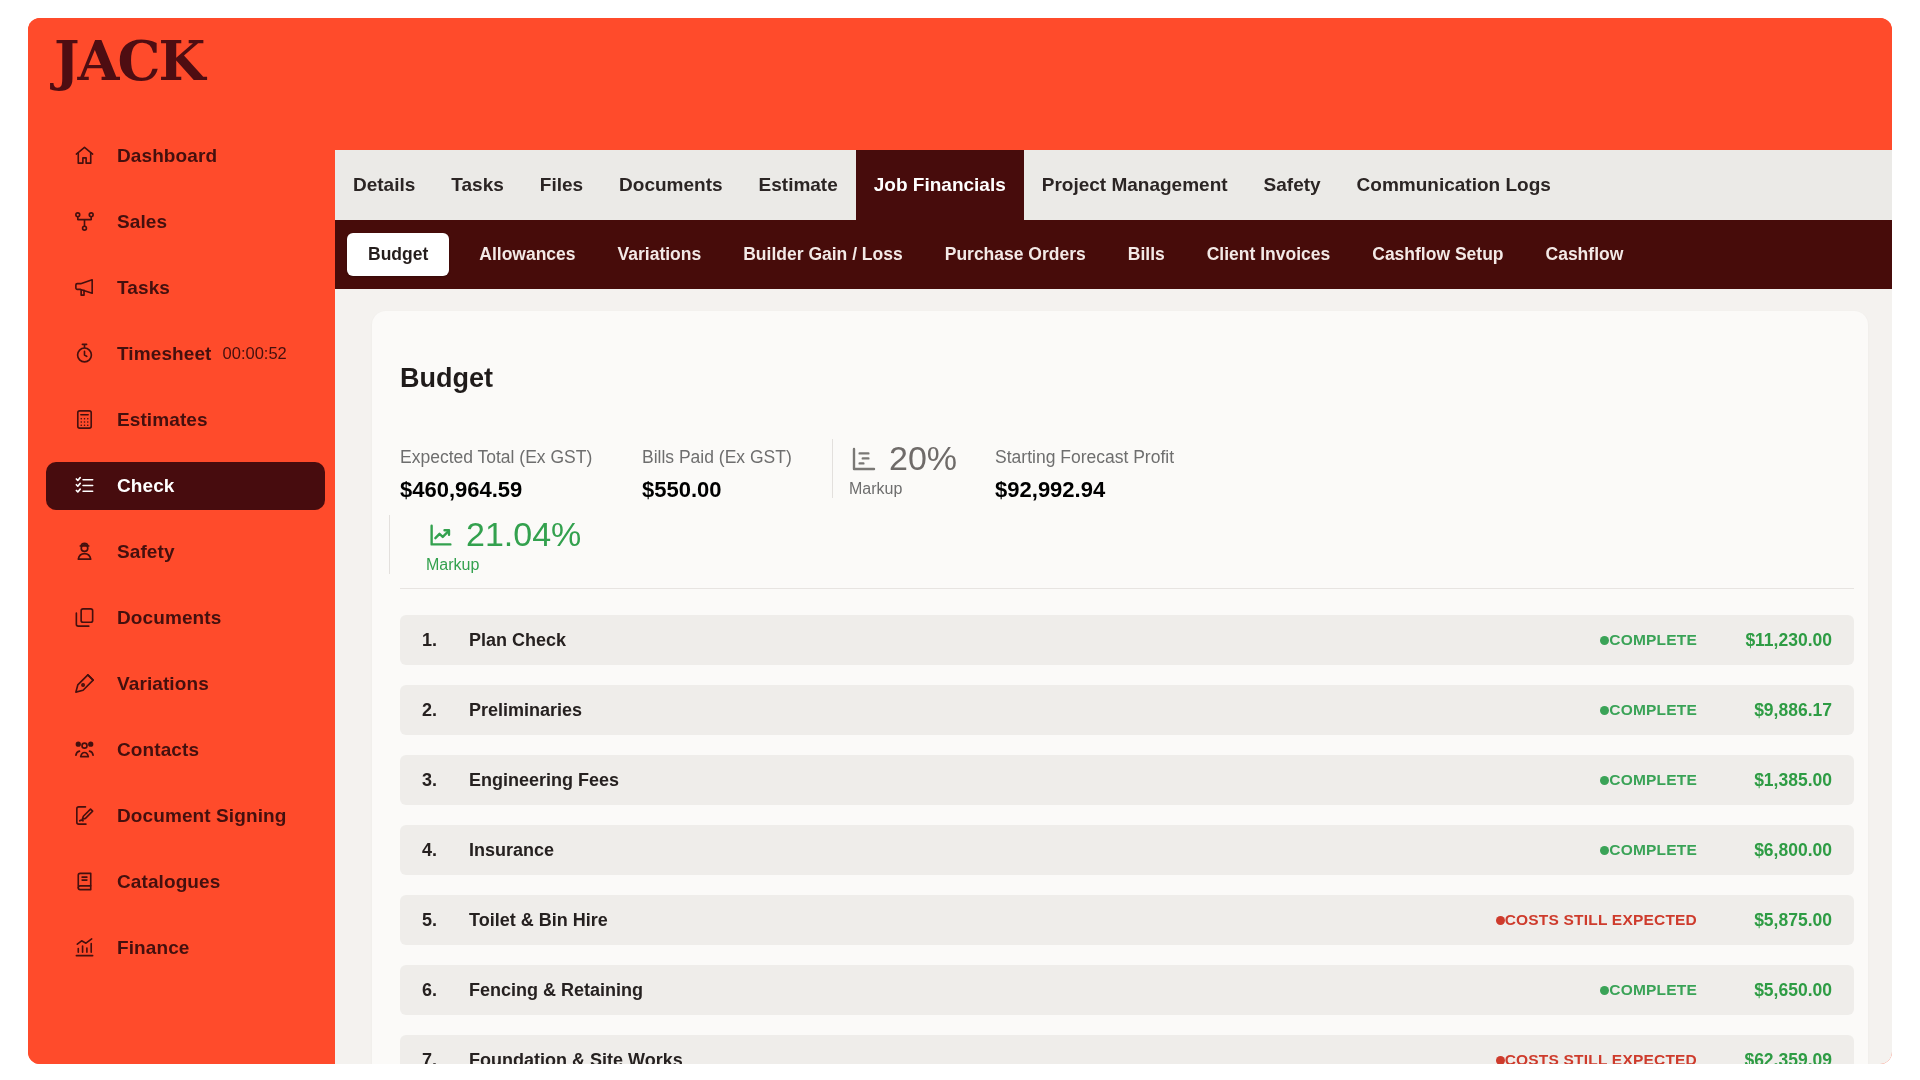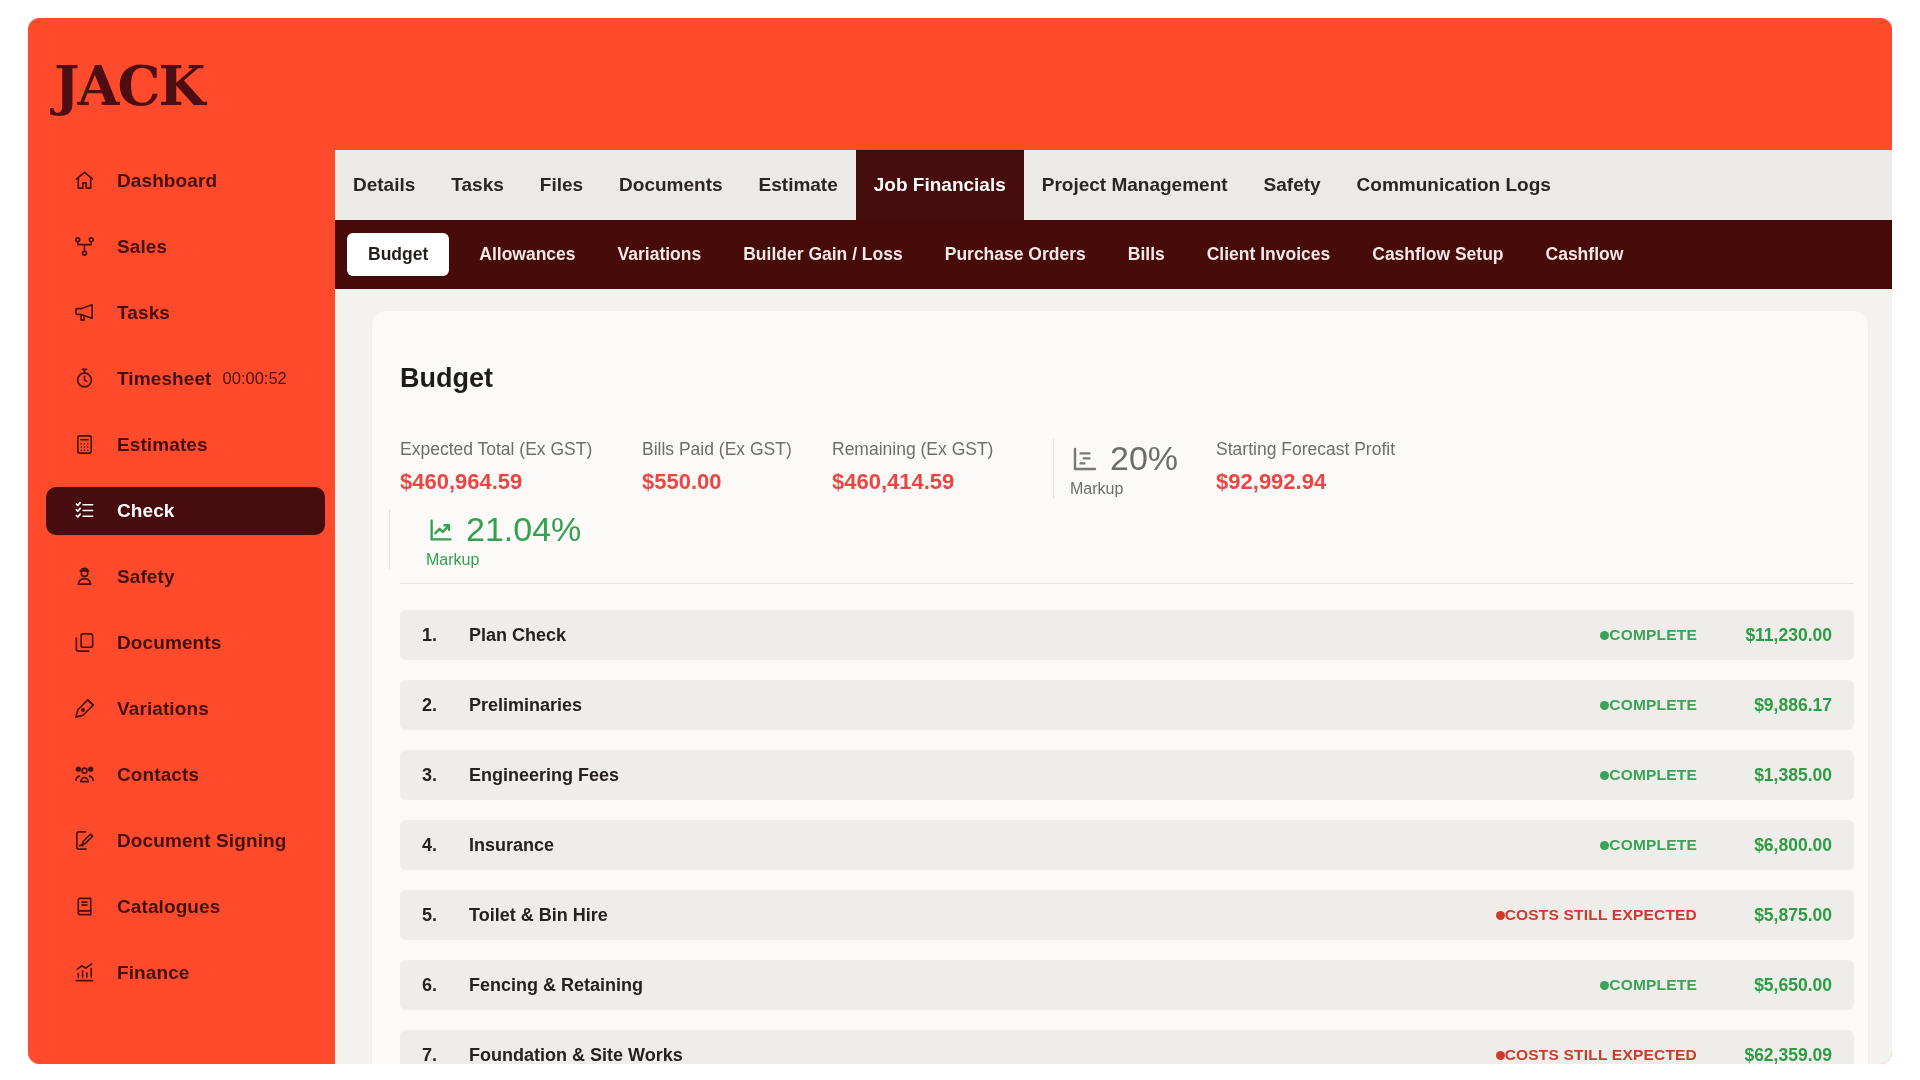--- a/index.html
+++ b/index.html
@@ -15,21 +15,21 @@
     --card-bg:#FBFAF8;
     --row-bg:#EFEDEA;
   }
   *{box-sizing:border-box;margin:0;padding:0;}
   html,body{width:1920px;height:1080px;overflow:hidden;}
   body{background:#ffffff;font-family:"Liberation Sans",sans-serif;}
   .frame{width:1920px;height:1080px;padding:18px 28px 16px 28px;background:#fff;}
   .app{display:flex;width:100%;height:100%;border-radius:12px;overflow:hidden;background:var(--orange);}
 
   
-  .sidebar{width:307px;flex:0 0 307px;background:var(--orange);padding-top:36px;overflow:hidden;}
+  .sidebar{width:307px;flex:0 0 307px;background:var(--orange);padding-top:11px;overflow:hidden;}
   .logo{font-family:"DejaVu Serif","Liberation Serif",serif;font-weight:700;font-size:54px;line-height:1.2;
         color:#4E0D12;margin-left:26px;letter-spacing:-2px;}
   .nav{margin-top:38px;}
   .nav-item{display:flex;align-items:center;height:48px;margin:0 10px 18px 18px;padding:0 14px 0 26px;
             border-radius:10px;color:var(--maroon-text);cursor:pointer;}
   .nav-item.active{background:#470C0E;color:#ffffff;}
   .nav-icon{width:24px;height:24px;flex:0 0 24px;display:flex;align-items:center;justify-content:center;}
   .nav-icon svg{width:23px;height:23px;stroke:currentColor;fill:none;stroke-width:1.7;stroke-linecap:round;stroke-linejoin:round;}
   .nav-label{margin-left:21px;font-size:19px;font-weight:600;letter-spacing:.1px;}
   .nav-timer{margin-left:11px;font-size:16.5px;font-weight:500;}
@@ -46,24 +46,24 @@
   .subtab{padding:0 21px;font-size:17.5px;font-weight:600;color:#F3E9E6;cursor:pointer;white-space:nowrap;}
   .subtab.active{background:#ffffff;color:#241D1C;border-radius:6px;padding:11px 21px;margin-right:9px;box-shadow:0 1px 2px rgba(0,0,0,.25);}
 
   .content{flex:1;background:var(--content-bg);padding:22px 24px 0 37px;overflow:hidden;}
   .card{background:var(--card-bg);border-radius:14px 14px 0 0;height:100%;padding:50px 14px 0 28px;box-shadow:0 1px 3px rgba(0,0,0,.04);}
 
   .page-title{font-size:27px;line-height:34px;font-weight:700;color:#1F1B1A;}
 
   
   .stats-row1{display:flex;align-items:flex-start;margin-top:44px;}
-  .stat{flex:0 0 auto;}
+  .stat{flex:0 0 auto;margin-top:8px;}
   .stat.w1{width:242px;} .stat.w2{width:190px;} .stat.w3{width:221px;}
   .stat-label{font-size:17.5px;color:var(--gray-label);}
-  .stat-value{font-size:22px;font-weight:700;color:#ef4444;margin-top:9px;}
+  .stat-value{font-size:22px;font-weight:700;color:#000000;margin-top:9px;}
   .markup-block{border-left:1px solid #E3E0DD;padding-left:16px;margin-right:18px;}
   .markup-big{display:flex;align-items:flex-end;gap:10px;font-size:34px;line-height:38px;color:#6F6B69;}
   .markup-big svg{width:30px;height:30px;margin-bottom:3px;stroke:#7A7875;fill:none;stroke-width:1.9;stroke-linecap:round;stroke-linejoin:round;}
   .markup-sub{font-size:16px;color:var(--gray-label);margin-top:3px;}
   .stat.profit{margin-left:20px;}
 
   .stats-row2{display:flex;align-items:flex-start;margin-top:12px;}
   .markup-block.green{margin-left:-11px;padding-left:36px;border-left:1px solid #E3E0DD;}
   .markup-block.green .markup-big{color:#33A14E;}
   .markup-block.green .markup-big svg{stroke:#33A14E;}
@@ -272,24 +272,20 @@
 
         <div class="stats-row1">
           <div class="stat w1">
             <div class="stat-label">Expected Total (Ex GST)</div>
             <div class="stat-value">$460,964.59</div>
           </div>
           <div class="stat w2">
             <div class="stat-label">Bills Paid (Ex GST)</div>
             <div class="stat-value">$550.00</div>
           </div>
-          <div class="stat w3">
-            <div class="stat-label">Remaining (Ex GST)</div>
-            <div class="stat-value">$460,414.59</div>
-          </div>
           <div class="markup-block">
             <div class="markup-big">
               <svg viewBox="0 0 24 24">
                     <path d="M4 4v16h16"></path>
                     <path d="M8.5 7.5h7M11 11.5h4.5M8.5 15.5h3"></path>
                   </svg>
               <span>20%</span>
             </div>
             <div class="markup-sub">Markup</div>
           </div>

